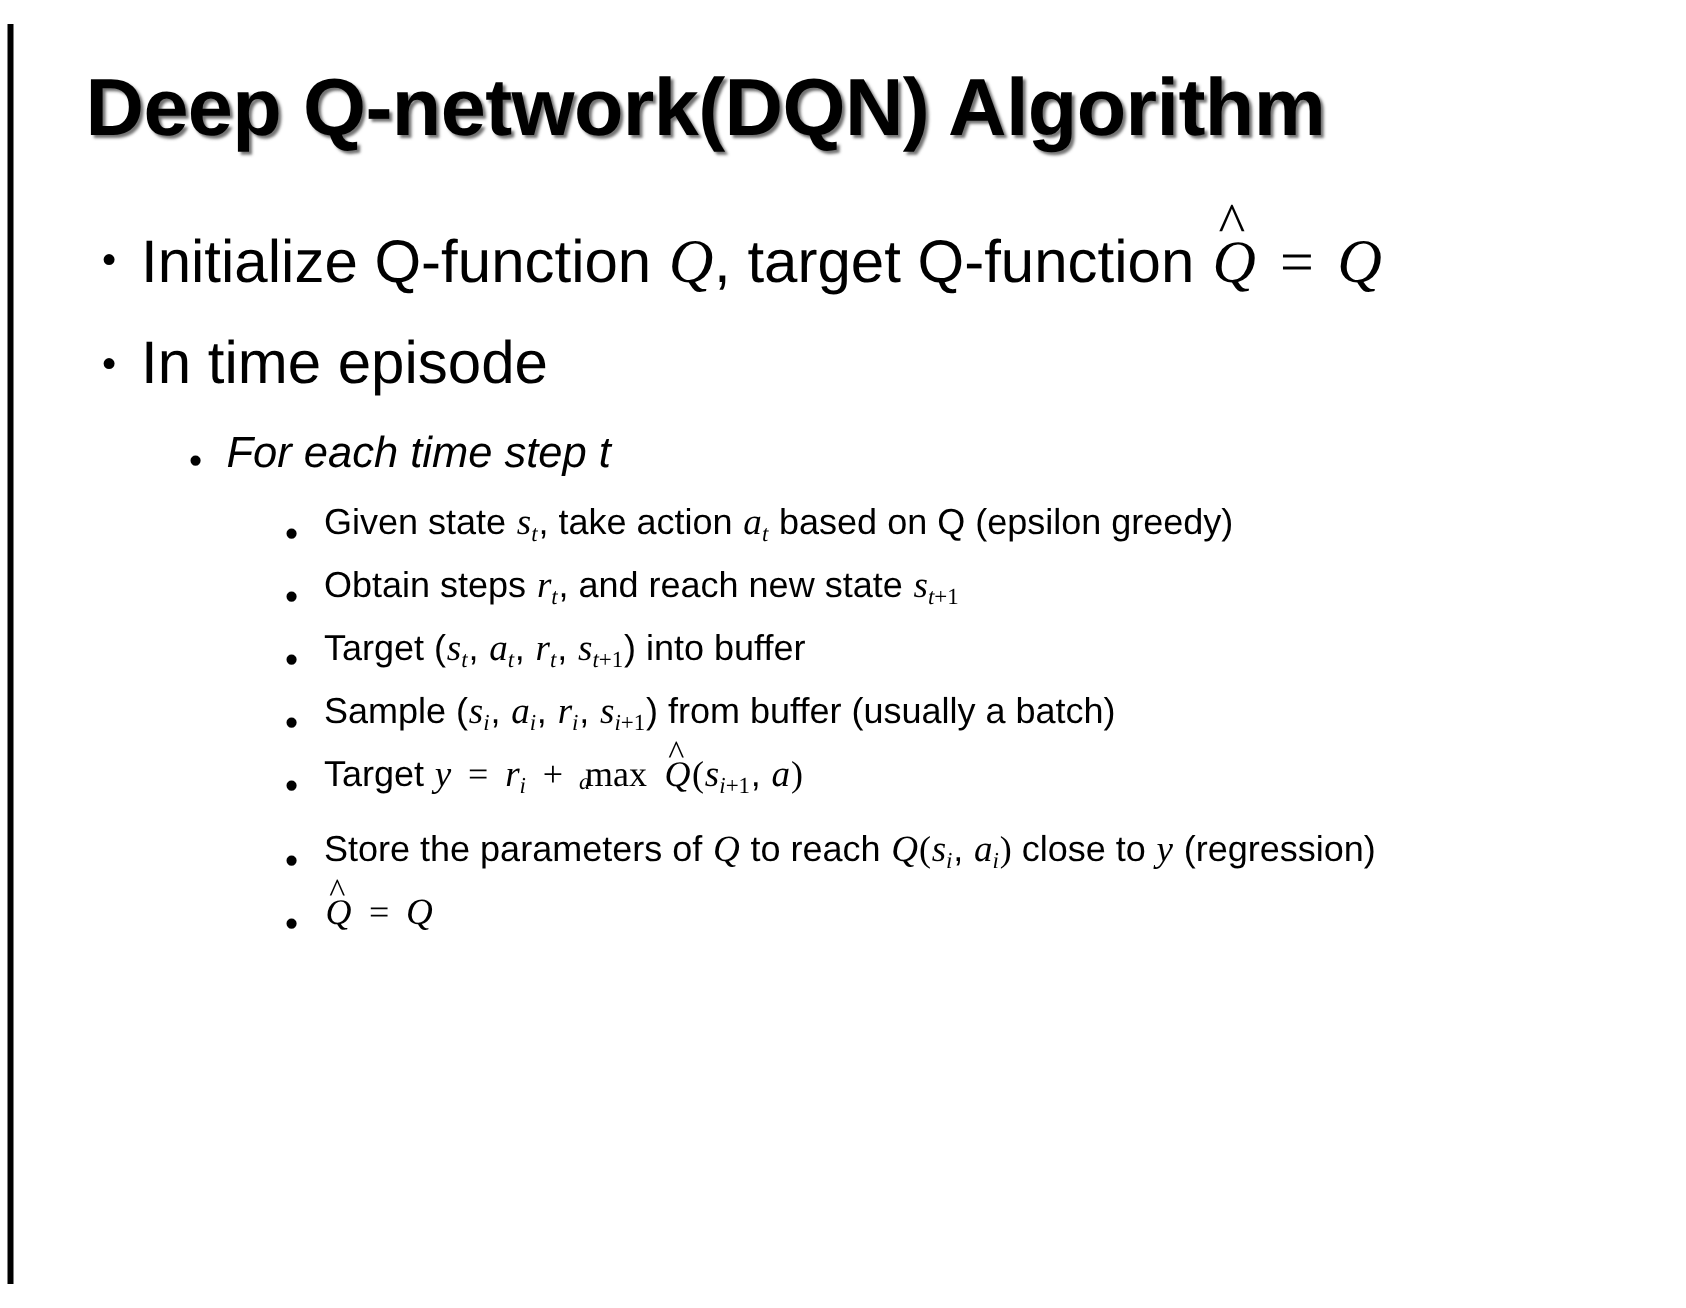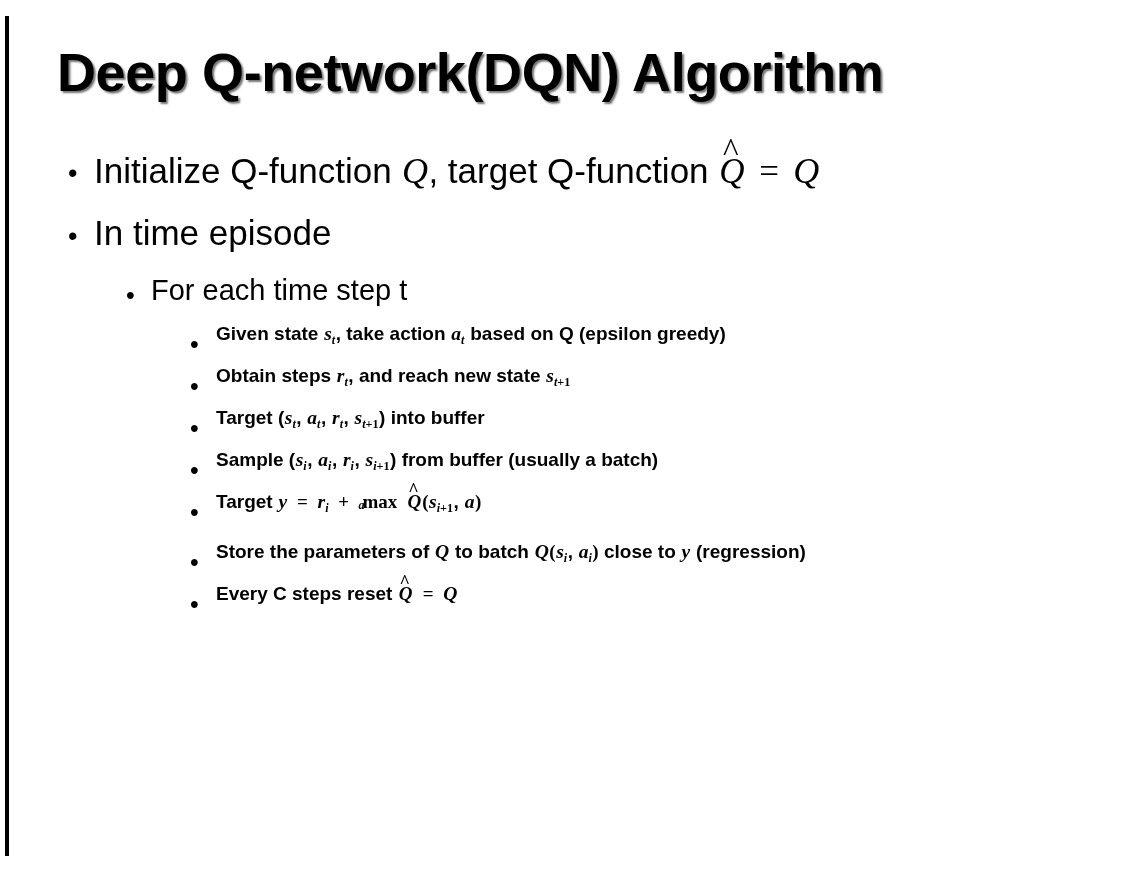--- a/index.html
+++ b/index.html
@@ -64,31 +64,31 @@
     line-height: 1;
     font-family: "Liberation Sans", sans-serif;
   }
   .txt {
     flex: 1 1 auto;
   }
 
   
   .lvl1 { padding-left: 68px; margin-bottom: 16px; }
   .lvl1 .bullet { width: 26px; font-size: 27px; padding-top: 12px; }
-  .lvl1 .txt { font-size: 35px; line-height: 1.28; }
+  .lvl1 .txt { font-size: 40px; line-height: 1.28; }
 
   
   .lvl2 { padding-left: 126px; margin-bottom: 12px; }
   .lvl2 .bullet { width: 25px; font-size: 25px; padding-top: 11px; }
-  .lvl2 .txt { font-size: 29px; line-height: 1.28; }
+  .lvl2 .txt { font-size: 29px; line-height: 1.28; font-style: italic; }
 
   
   .lvl3 { padding-left: 190px; margin-bottom: 6px; }
   .lvl3 .bullet { width: 26px; font-size: 25px; padding-top: 11px; }
-  .lvl3 .txt { font-size: 19px; line-height: 1.30; padding-right: 30px; font-weight: bold; }
+  .lvl3 .txt { font-size: 24px; line-height: 1.30; padding-right: 30px; }
 
   
   .mi {
     font-family: "Liberation Serif", serif;
     font-style: italic;
     font-size: 1.03em;
     padding: 0 0.5px;
   }
   .mn, .mo {
     font-family: "Liberation Serif", serif;
@@ -192,22 +192,22 @@
       <span class="txt"><span>Sample (</span><span class="mi"><span>s</span><sub>i</sub></span><span>,</span> <span class="mi"><span>a</span><sub>i</sub></span><span>,</span> <span class="mi"><span>r</span><sub>i</sub></span><span>,</span> <span class="mi"><span>s</span><sub><span>i</span><span class="mn">+</span><span class="mn">1</span></sub></span><span>) from buffer (usually a batch)</span></span>
     </div>
 
     <div class="row lvl3" style="margin-bottom:14px;">
       <span class="bullet">•</span>
       <span class="txt"><span>Target</span> <span class="mi">y</span> <span class="mo">=</span> <span class="mi"><span>r</span><sub>i</sub></span> <span class="mo">+</span> <span class="limitop"><span class="mop">max</span><span class="lim">a</span></span> <span class="qhat"><span class="hat">^</span><span>Q</span></span><span class="mn">(</span><span class="mi"><span>s</span><sub><span>i</span><span class="mn">+</span><span class="mn">1</span></sub></span><span>,</span> <span class="mi">a</span><span class="mn">)</span></span>
     </div>
 
     <div class="row lvl3">
       <span class="bullet">•</span>
-      <span class="txt"><span>Store the parameters of</span> <span class="mi">Q</span> <span>to batch</span> <span class="mi">Q</span><span class="mn">(</span><span class="mi"><span>s</span><sub>i</sub></span><span>,</span> <span class="mi"><span>a</span><sub>i</sub></span><span class="mn">)</span> <span>close to</span> <span class="mi">y</span> <span>(regression)</span></span>
-    </div>
-
-    <div class="row lvl3">
-      <span class="bullet">•</span>
-      <span class="txt"><span>Every C steps reset</span> <span class="qhat"><span class="hat">^</span><span>Q</span></span> <span class="mo">=</span> <span class="mi">Q</span></span>
+      <span class="txt"><span>Store the parameters of</span> <span class="mi">Q</span> <span>to reach</span> <span class="mi">Q</span><span class="mn">(</span><span class="mi"><span>s</span><sub>i</sub></span><span>,</span> <span class="mi"><span>a</span><sub>i</sub></span><span class="mn">)</span> <span>close to</span> <span class="mi">y</span> <span>(regression)</span></span>
+    </div>
+
+    <div class="row lvl3">
+      <span class="bullet">•</span>
+      <span class="txt"> <span class="qhat"><span class="hat">^</span><span>Q</span></span> <span class="mo">=</span> <span class="mi">Q</span></span>
     </div>
 
   </div>
 </div>
 
 </body></html>

